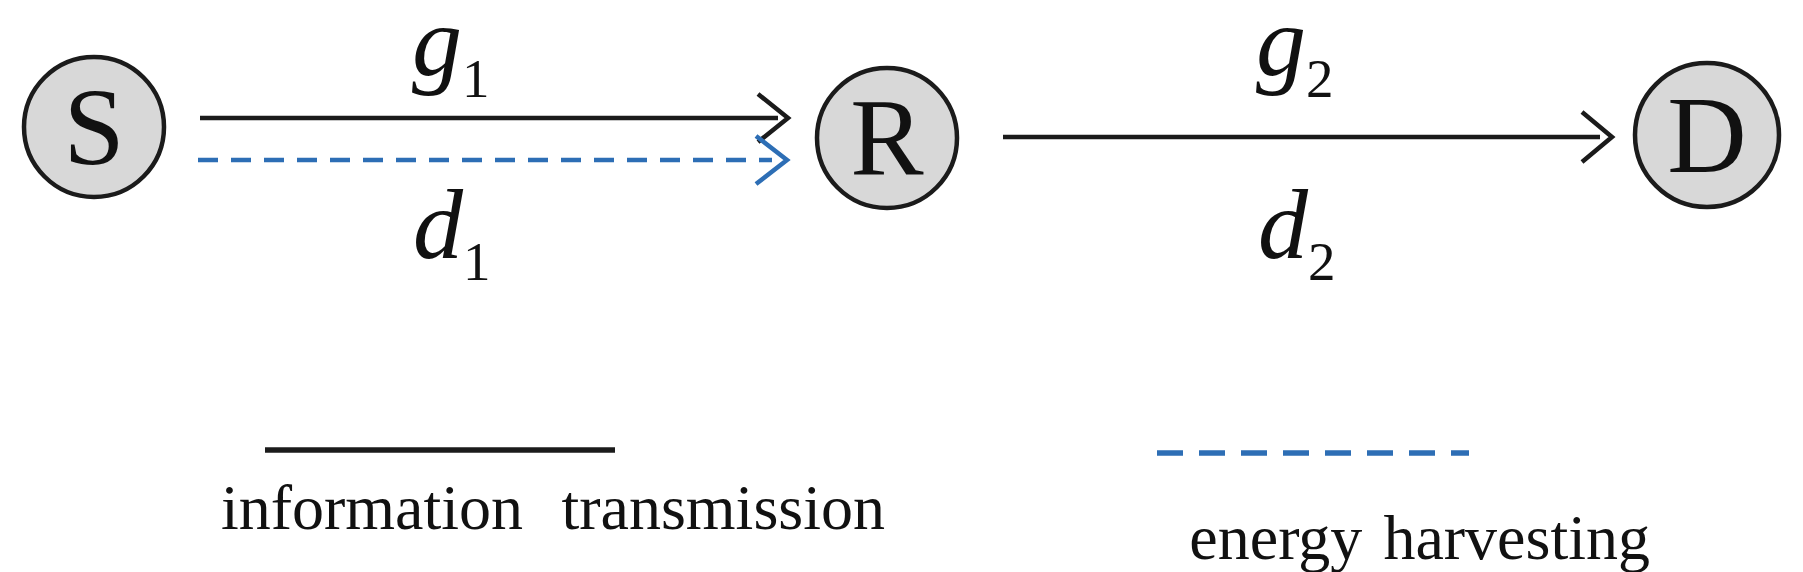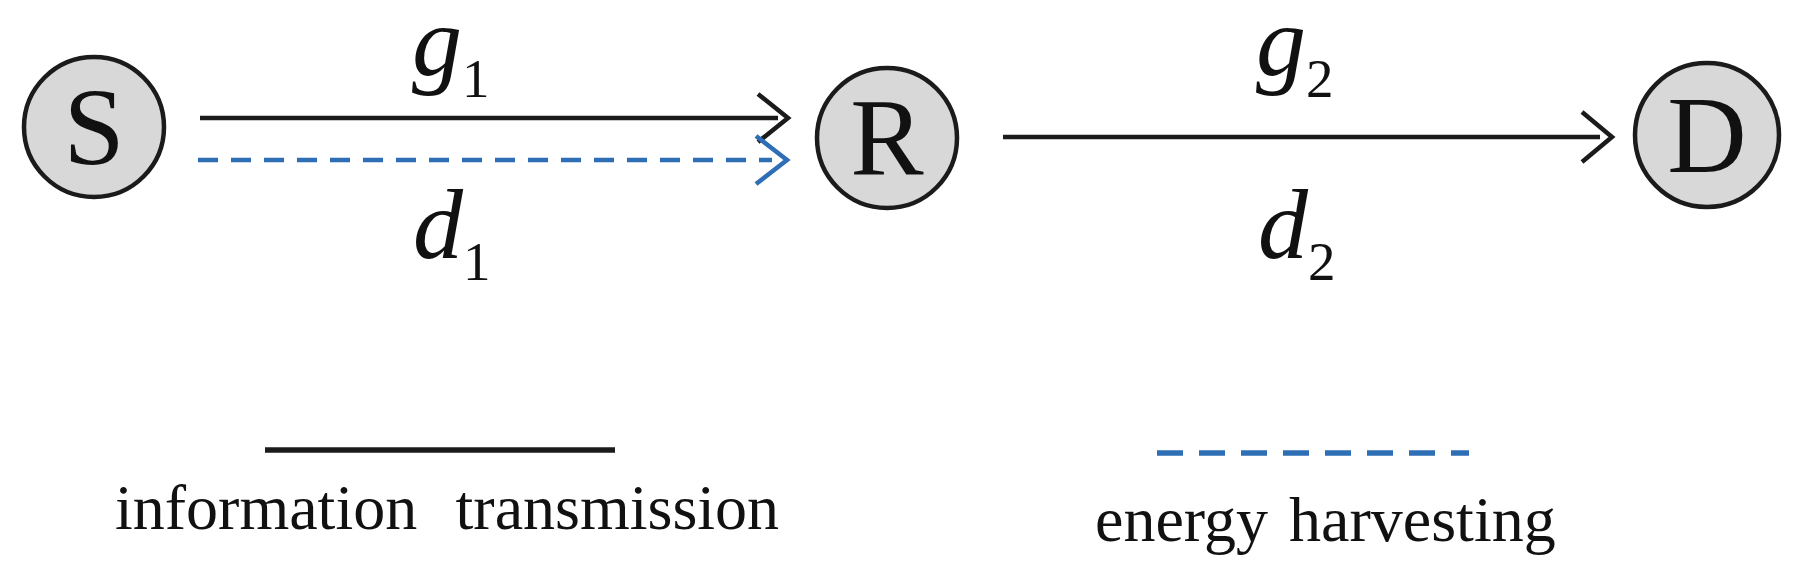--- a/index.html
+++ b/index.html
@@ -22,26 +22,26 @@
     fill: #111111;
   }
   .edge-sub {
     font-size: 55px;
     font-style: normal;
   }
   .legend-text {
     position: absolute;
     font-size: 64px;
     color: #111111;
-    text-align: left;
+    text-align: right;
     white-space: nowrap;
     line-height: 1;
   }
   #legend-text-information { left: 115px; top: 476px; width: 770px; word-spacing: 0.35em; }
-  #legend-text-energy      { left: 1095px; top: 488px; width: 555px; word-spacing: 0.08em; }
+  #legend-text-energy      { left: 1095px; top: 506px; width: 555px; word-spacing: 0.08em; }
 </style>
 </head>
 <body>
 
 <div id="figure">
 
   <svg id="diagram-svg" width="1803" height="572" viewBox="0 0 1803 572">
 
     <g>
       <line x1="200" y1="118" x2="778" y2="118" stroke="#1b1b1b" stroke-width="4.5"></line>

